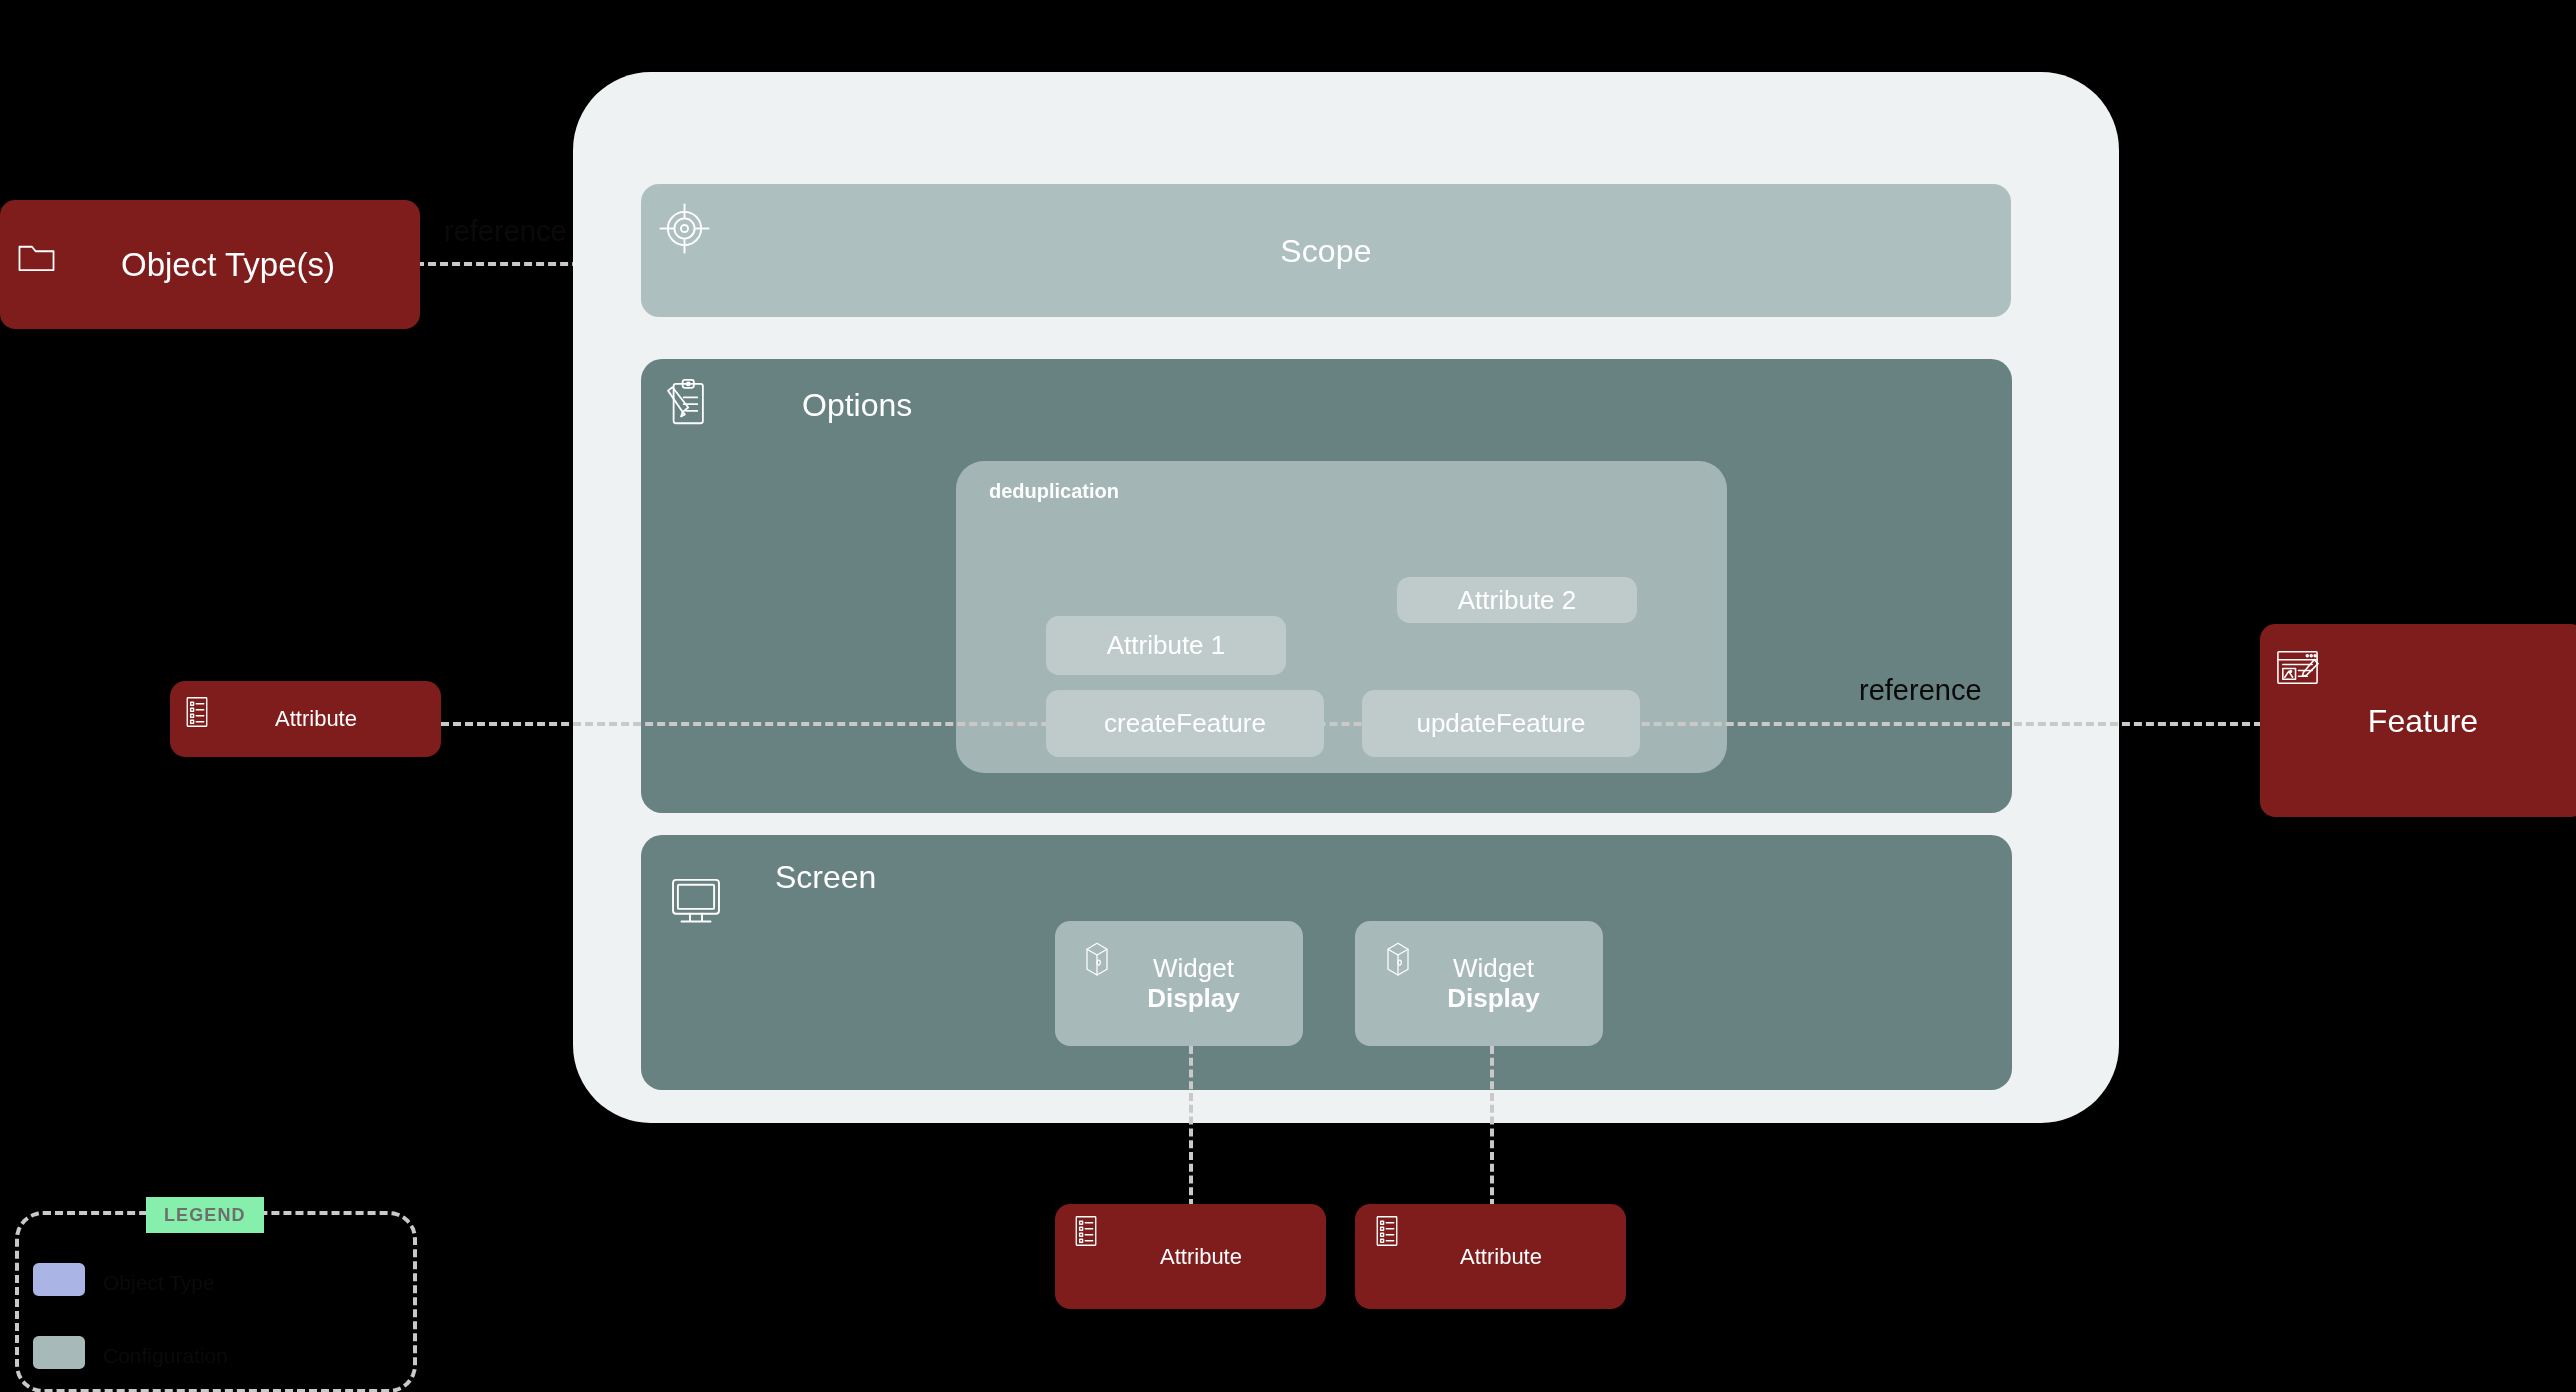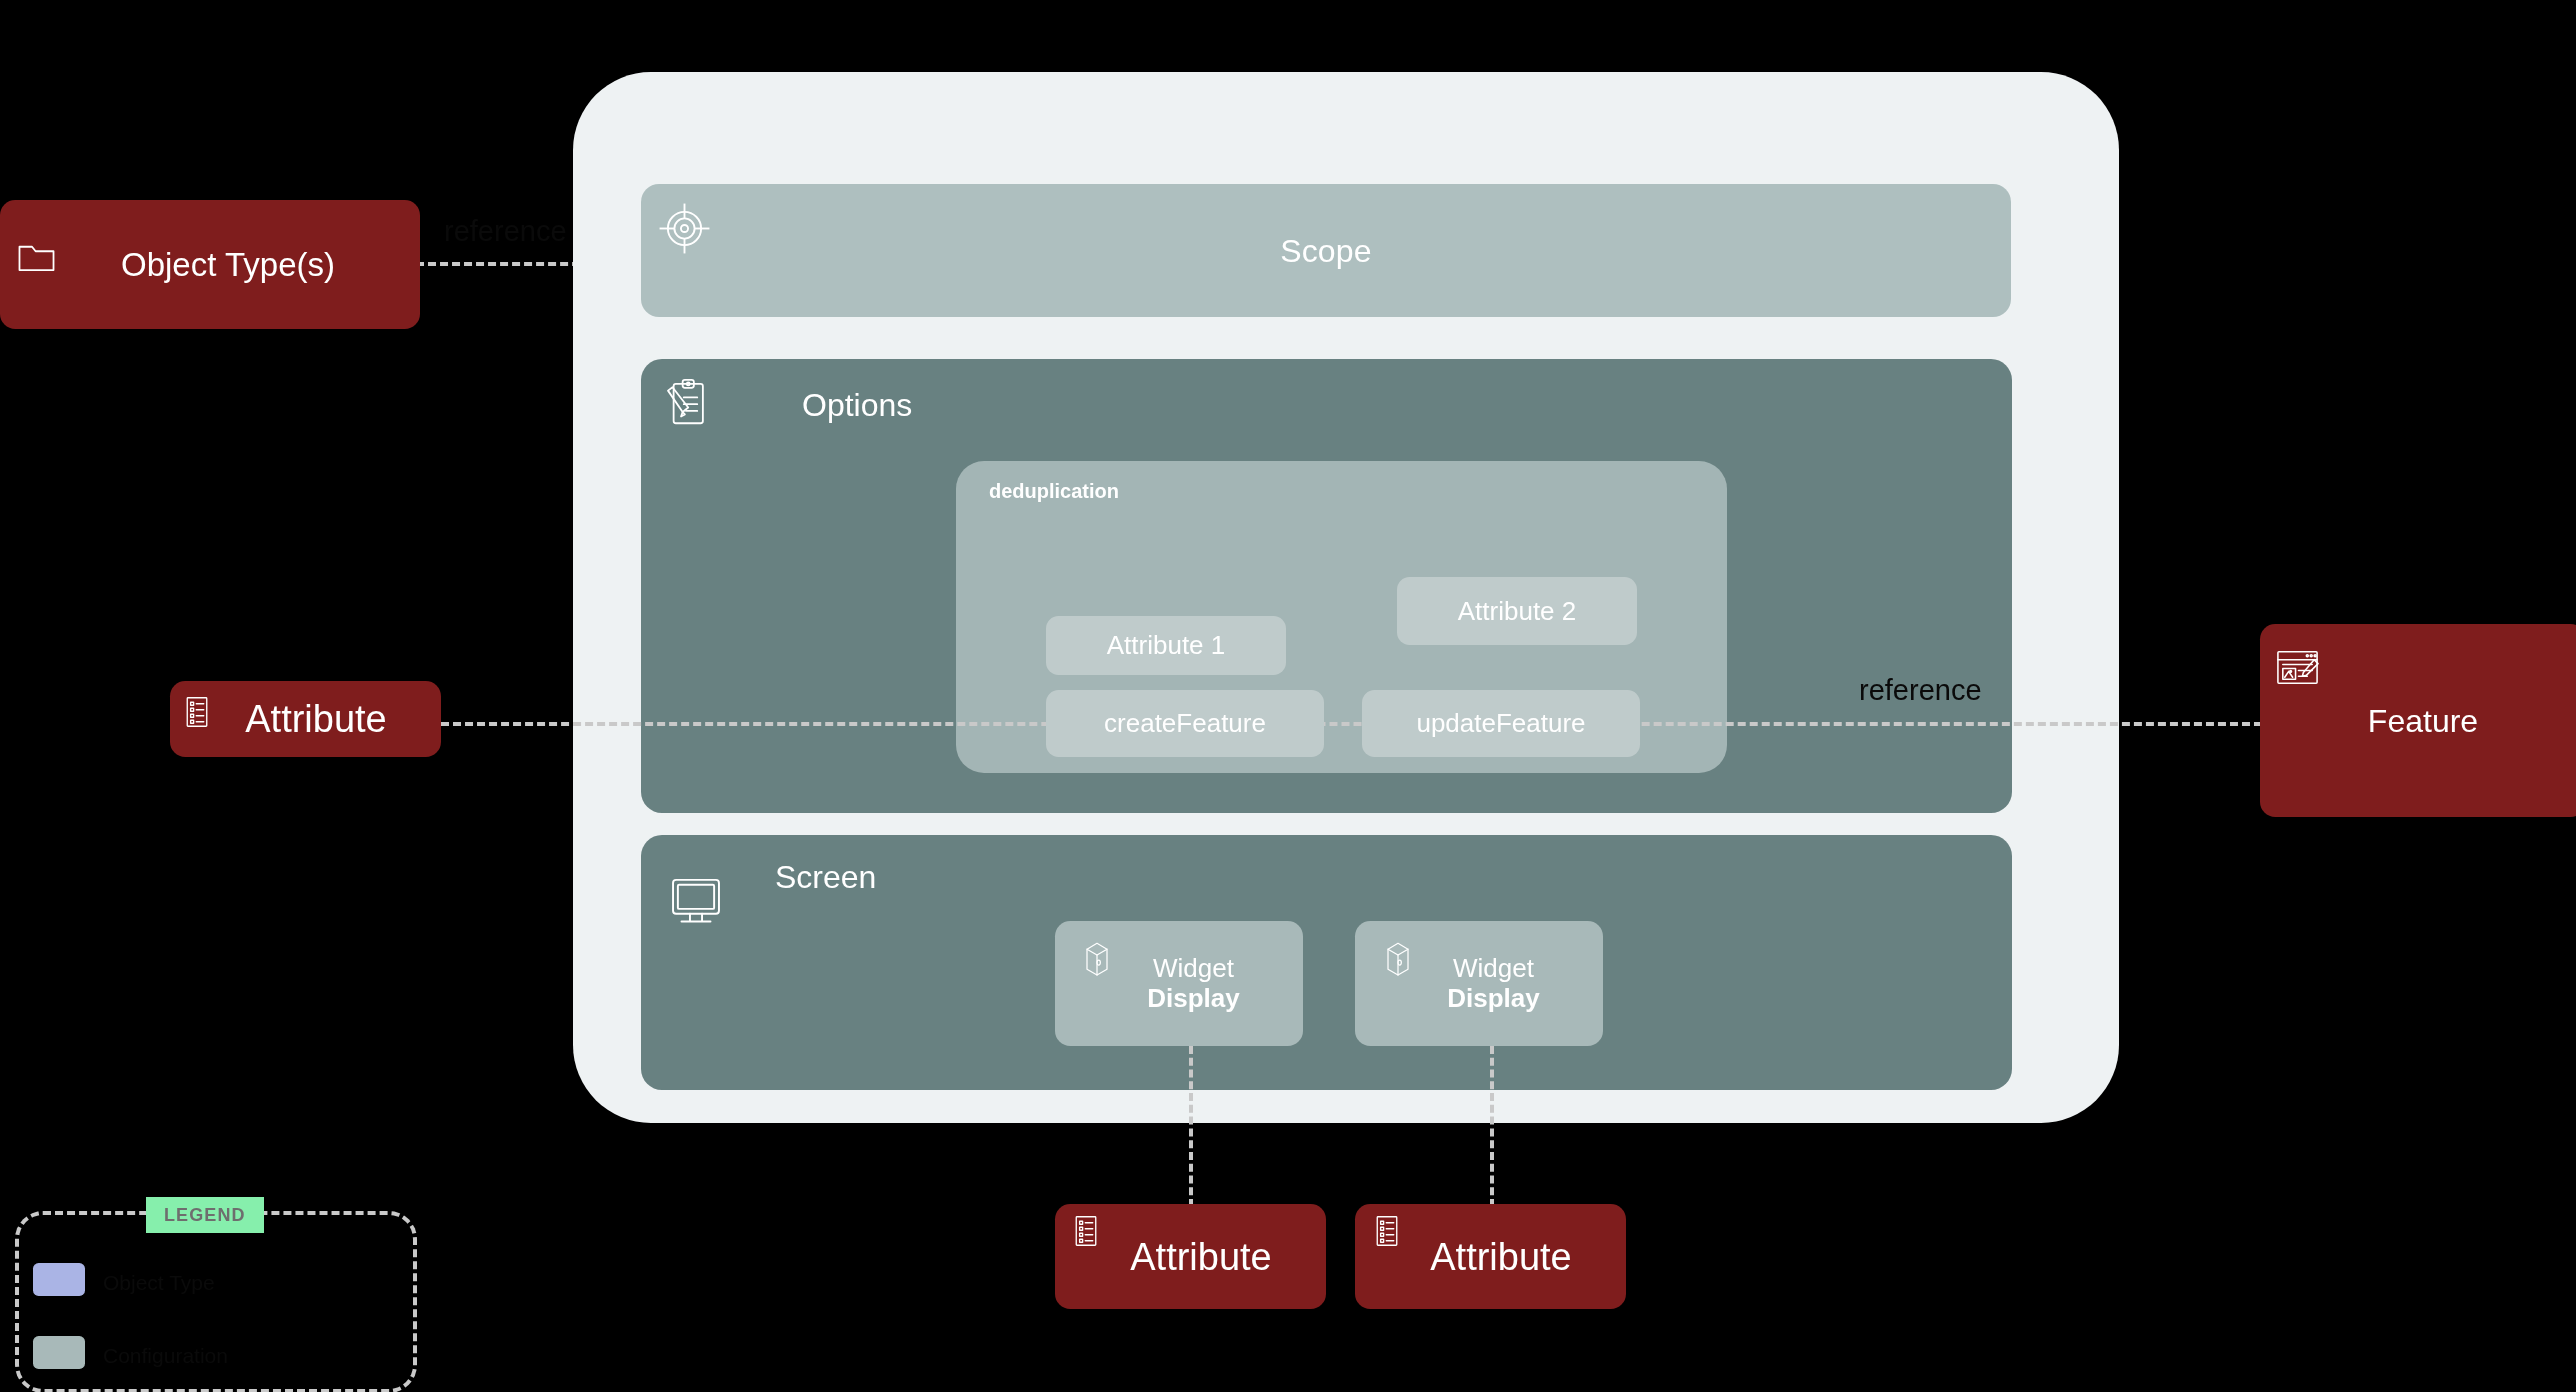--- a/index.html
+++ b/index.html
@@ -96,21 +96,21 @@
     background: #bfcbcb;
     border-radius: 12.5px;
     color: #ffffff;
     font-size: 26px;
     display: flex;
     align-items: center;
     justify-content: center;
     text-align: center;
   }
   .chip-a1 { left: 1046px; top: 577px; width: 240px; height: 59px; margin-top: 39px; }
-  .chip-a2 { left: 1397px; top: 577px; width: 240px; height: 68px; }
+  .chip-a2 { left: 1397px; top: 577px; width: 240px; height: 46px; }
   .chip-cf { left: 1046px; top: 690px; width: 278px; height: 67px; }
   .chip-uf { left: 1362px; top: 690px; width: 278px; height: 67px; }
 
   
   .screen-box {
     position: absolute;
     left: 641px;
     top: 835px;
     width: 1371px;
     height: 255px;
@@ -156,21 +156,21 @@
     border-radius: 15.3px;
     color: #ffffff;
     box-sizing: border-box;
   }
   .node-text {
     position: absolute;
     left: 0; right: 0;
     top: 50%;
     transform: translateY(-50%);
     text-align: center;
-    font-size: 38px;
+    font-size: 22px;
     padding-left: 21px;
     box-sizing: border-box;
   }
 
   .node-objecttype { left: 0px;    top: 200px;  width: 420px; height: 129px; }
   .node-attr-left  { left: 170px;  top: 681px;  width: 271px; height: 76px; }
   .node-feature    { left: 2260px; top: 624px;  width: 326px; height: 193px; }
   .node-attr-b1    { left: 1055px; top: 1204px; width: 271px; height: 105px; }
   .node-attr-b2    { left: 1355px; top: 1204px; width: 271px; height: 105px; }
 

